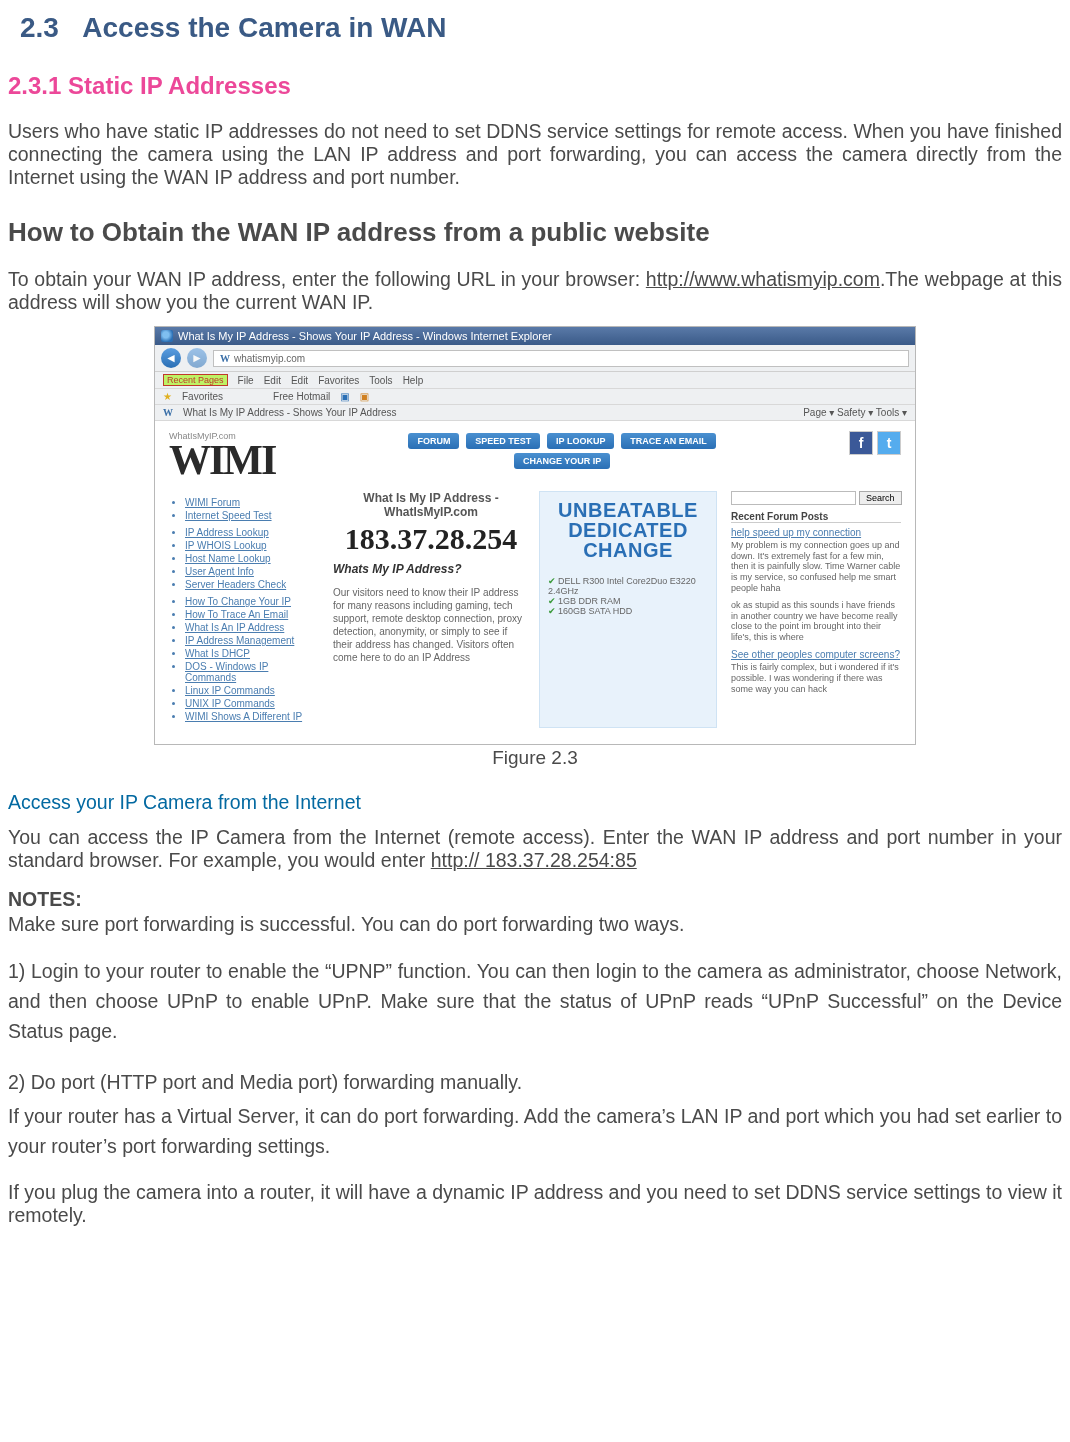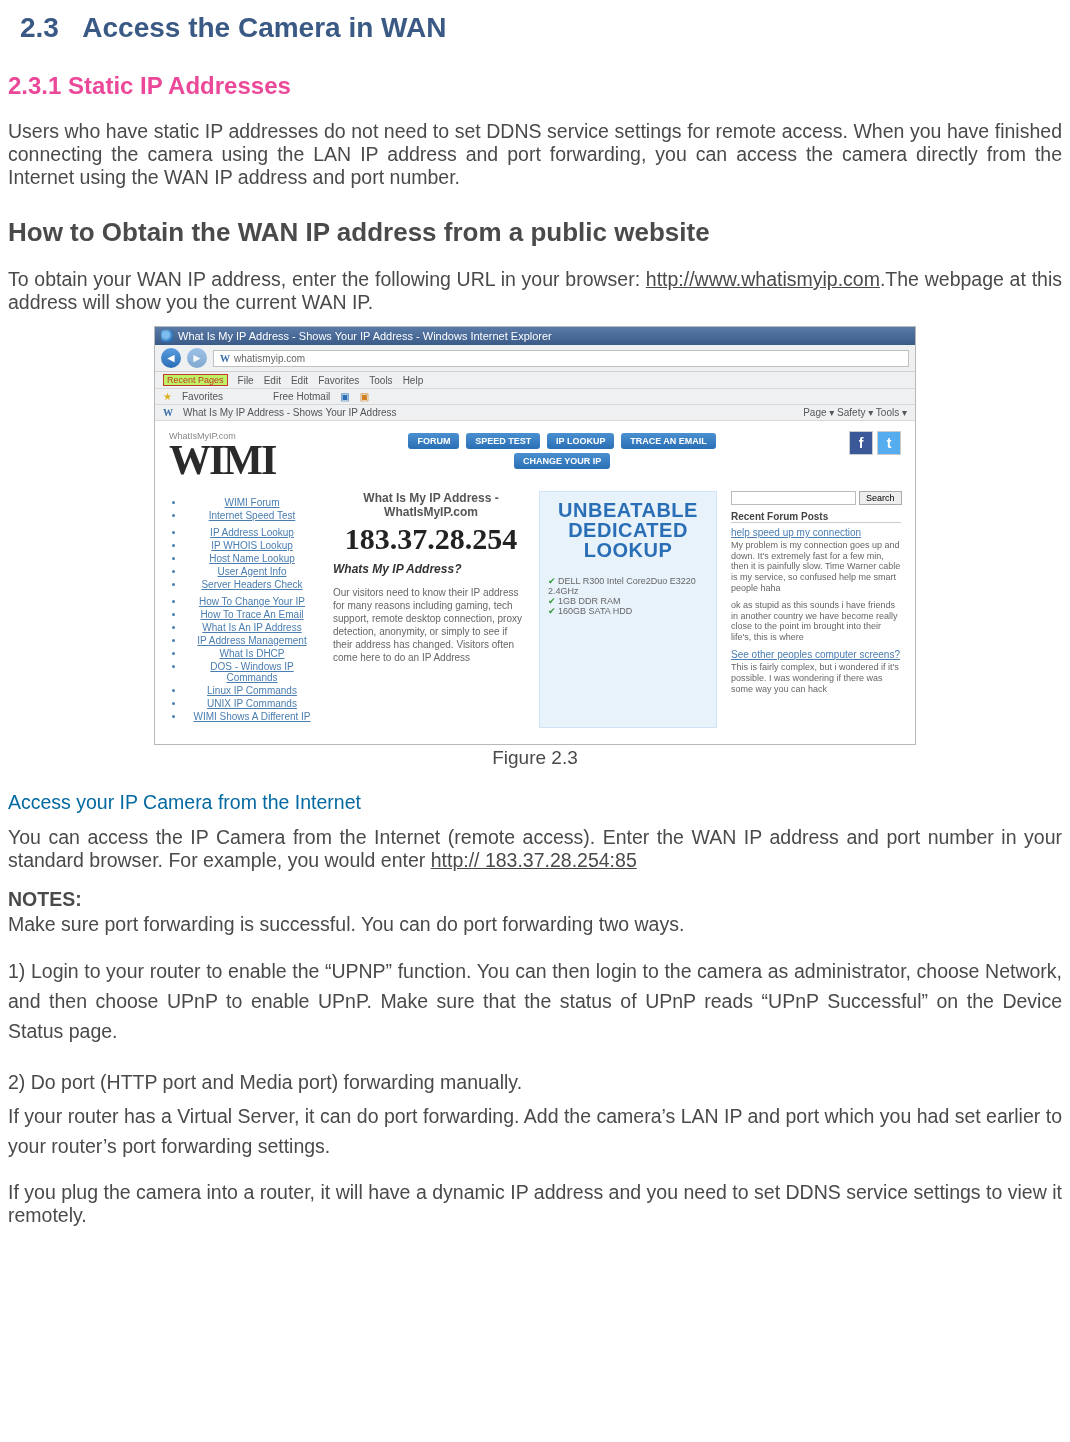--- a/index.html
+++ b/index.html
@@ -191,21 +191,20 @@
 
   .page-body {
     display: flex;
     margin-top: 10px;
     gap: 14px;
   }
   .sidebar-left {
     width: 150px;
     font-size: 10px;
     color: #4a7db0;
-    text-align: center;
   }
   .sidebar-left ul { margin: 6px 0; padding-left: 16px; }
   .sidebar-left li { margin: 2px 0; text-decoration: underline; }
   .middle {
     flex: 1;
     display: flex;
     gap: 10px;
   }
   .ip-block { flex: 1; }
   .ip-headline {
@@ -423,21 +422,21 @@
         <div class="middle">
           <div class="ip-block">
             <p class="ip-headline">What Is My IP Address - WhatIsMyIP.com</p>
             <p class="big-ip-value">183.37.28.254</p>
             <p class="ip-sub">Whats My IP Address?</p>
             <p class="ip-desc">Our visitors need to know their IP address for many reasons including gaming, tech support, remote desktop connection, proxy detection, anonymity, or simply to see if their address has changed. Visitors often come here to do an IP Address</p>
           </div>
           <div class="ad-box">
             <div class="ad-title">UNBEATABLE</div>
             <div class="ad-title">DEDICATED</div>
-            <div class="ad-title">LOOKUP</div>
+            <div class="ad-title">CHANGE</div>
             <div class="ad-specs">
               <div>DELL R300 Intel Core2Duo E3220 2.4GHz</div>
               <div>1GB DDR RAM</div>
               <div>160GB SATA HDD</div>
             </div>
           </div>
         </div>
 
         <div class="sidebar-right">
           <div class="search-box">

